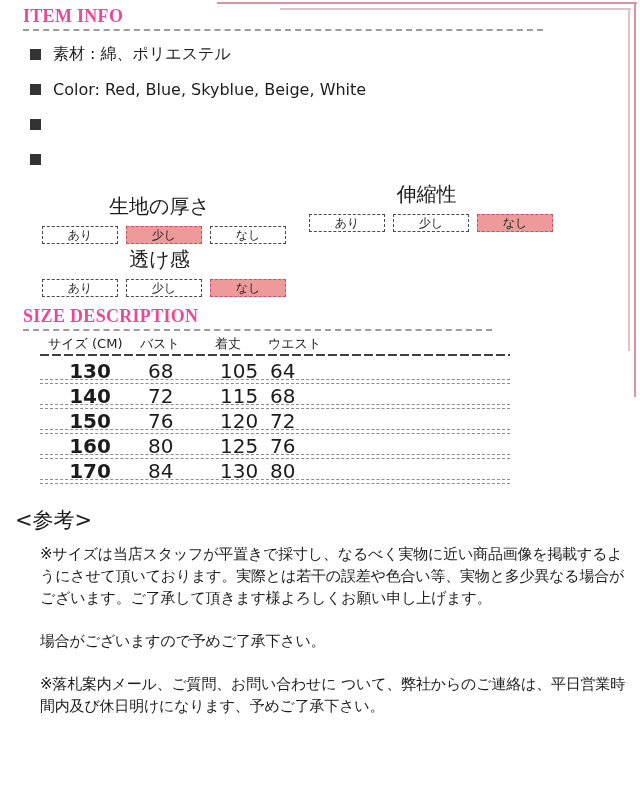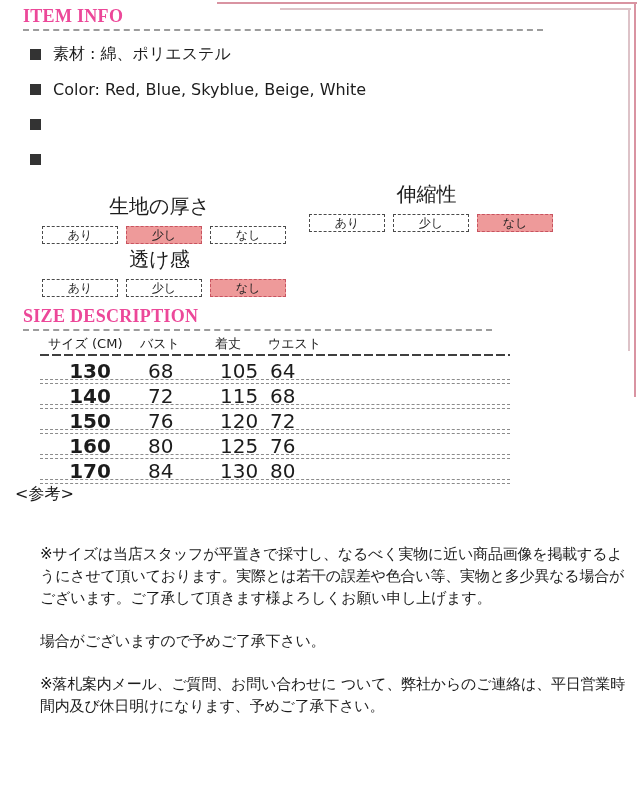--- a/index.html
+++ b/index.html
@@ -55,21 +55,21 @@
   #table-head .t-cell:first-child{padding-left:8px;}
   #head-rule{height:2px;margin:2px 0 3px 0;
     background:repeating-linear-gradient(90deg,#3f3f3f 0 9px,transparent 9px 12px);}
   .t-row{height:20px;font-size:20px;}
   .t-sep{height:3px;border-top:1px dashed #8c8c8c;border-bottom:1px dashed #8c8c8c;}
   .t-c0{font-weight:bold;text-align:center;}
   .t-c1{padding-left:8px;}
   .t-c2{padding-left:5px;}
   .t-c3{padding-left:2px;}
   
-  #ref-title{left:15px;top:484px;font-size:16px;}
+  #ref-title{left:15px;top:506px;font-size:21px;}
   #ref-paragraphs{left:40px;top:543px;width:592px;}
   .ref-para{margin:0 0 21px 0;}
   .ref-line{font-size:15px;line-height:22px;letter-spacing:-.2px;white-space:nowrap;}
 </style>
 </head>
 <body>
 
 <div class="abs" id="decor-top-outer"></div>
 <div class="abs" id="decor-top-inner"></div>
 <div class="abs" id="decor-right-outer"></div>

